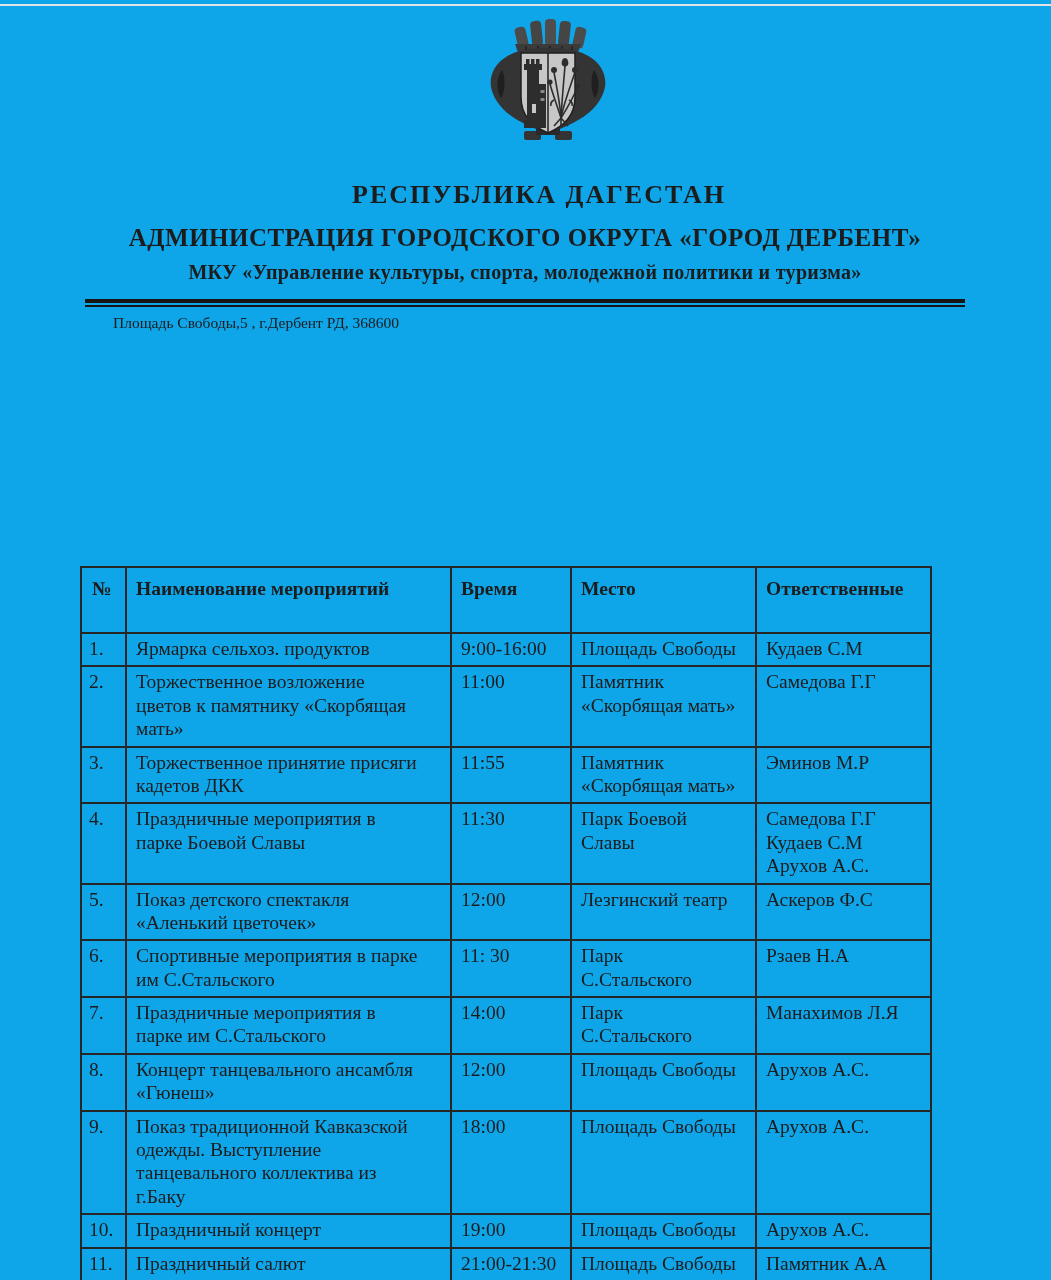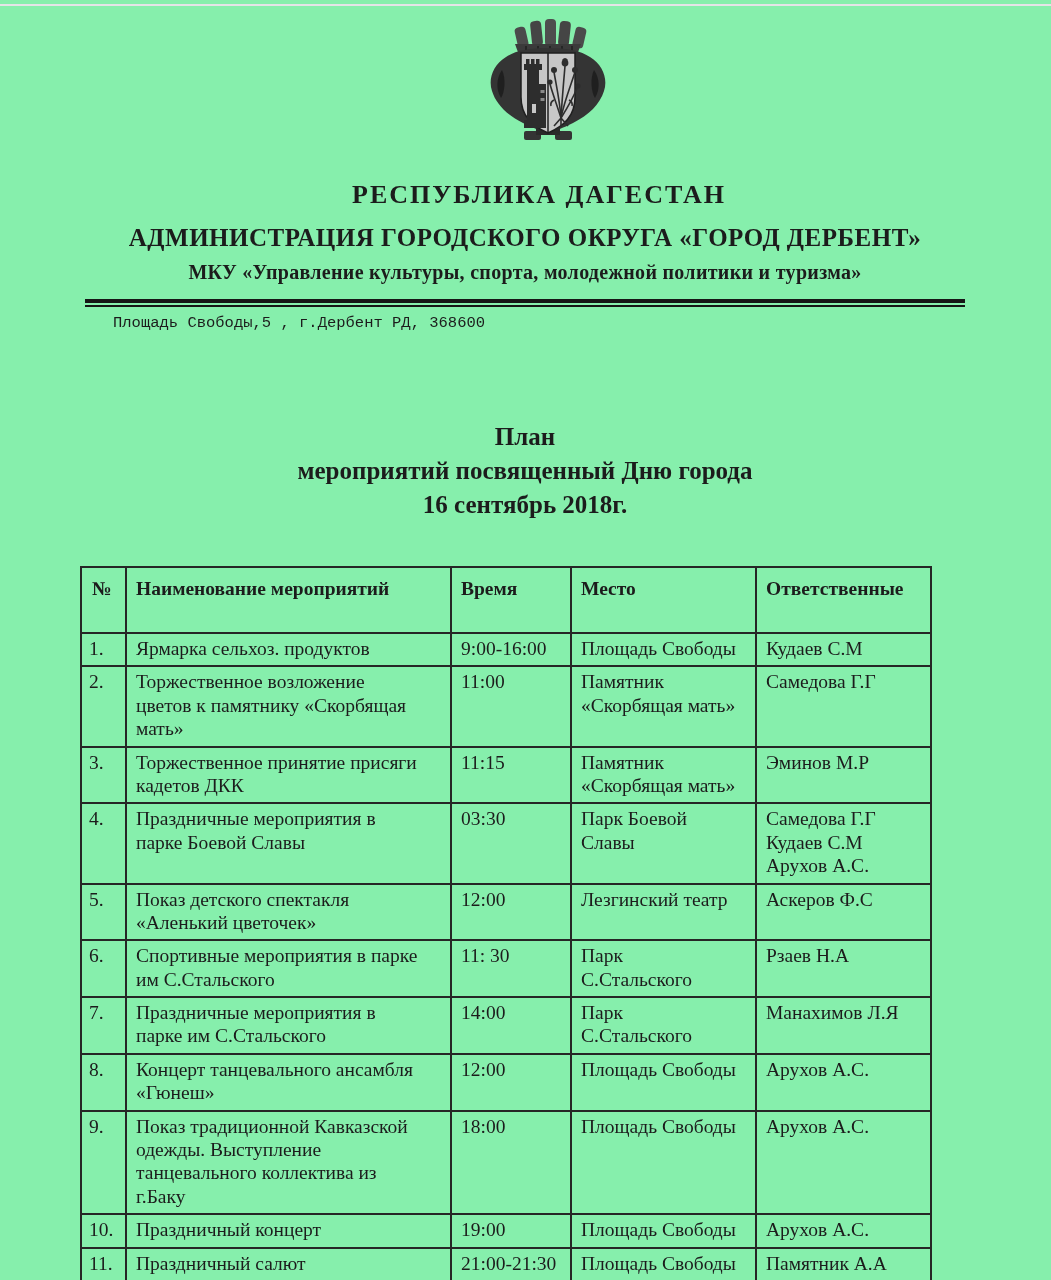--- a/index.html
+++ b/index.html
@@ -1,19 +1,19 @@
 <!DOCTYPE html>
 <html><head>
 <meta charset="utf-8">
 <style>
   html,body { margin:0; padding:0; background:#ffffff; }
   .page {
     position:relative;
     width:1051px; height:1280px;
-    background:#86efac;
+    background:#0ea5e9;
     font-family:"Liberation Serif","DejaVu Serif",serif;
     color:#1c1c1c;
     overflow:hidden;
   }
   .scan-topline {
     position:absolute; top:4px; left:0; width:1051px; height:2px;
     background:#e4e4e7;
   }
   .emblem {
     position:absolute; top:12px; left:488px; width:120px; height:134px;
@@ -23,21 +23,21 @@
   .lh-admin    { top:224px; font-size:25px; letter-spacing:0.5px; }
   .lh-dept     { top:261px; font-size:20px; letter-spacing:0.3px; }
   .rule { position:absolute; top:299px; left:85px; width:880px; }
   .rule-thick { height:4px; background:#161616; }
   .rule-thin  { height:2px; background:#161616; margin-top:2px; }
   .address-row {
     position:absolute; top:314px; left:85px; width:880px;
     display:flex; justify-content:space-between; align-items:flex-start;
     font-size:15.5px;
   }
-  .address-left { margin-left:28px;font-family:Liberation Mono, monospace; }
+  .address-left { margin-left:28px; }
   .doc-title {
     position:absolute; top:420px; left:85px; width:880px;
     text-align:center; font-weight:bold; font-size:25px; line-height:34px;
   }
   table.events {
     position:absolute; top:566px; left:80px;
     border-collapse:collapse;
     font-size:19.5px; line-height:1.2;
     table-layout:fixed;
   }
@@ -135,25 +135,20 @@
 
   <div class="rule">
     <div class="rule-thick"></div>
     <div class="rule-thin"></div>
   </div>
 
   <div class="address-row">
     <span class="address-left">Площадь Свободы,5 , г.Дербент РД, 368600</span>
   </div>
 
-  <div class="doc-title">
-    <div>План</div>
-    <div>мероприятий посвященный Дню города</div>
-    <div>16 сентябрь 2018г.</div>
-  </div>
 
   <table class="events">
     <colgroup>
       <col class="col-num">
         <col class="col-name">
         <col class="col-time">
         <col class="col-place">
         <col class="col-resp">
     </colgroup>
     <thead>
@@ -180,30 +175,30 @@
 мать»</td>
         <td>11:00</td>
         <td>Памятник
 «Скорбящая мать»</td>
         <td>Самедова Г.Г</td>
       </tr>
       <tr>
         <td class="c-num">3.</td>
         <td>Торжественное принятие присяги
 кадетов ДКК</td>
-        <td>11:15</td>
+        <td>11:55</td>
         <td>Памятник
 «Скорбящая мать»</td>
         <td>Эминов М.Р</td>
       </tr>
       <tr>
         <td class="c-num">4.</td>
         <td>Праздничные мероприятия в
 парке Боевой Славы</td>
-        <td>03:30</td>
+        <td>11:30</td>
         <td>Парк Боевой
 Славы</td>
         <td>Самедова Г.Г
 Кудаев С.М
 Арухов А.С.</td>
       </tr>
       <tr>
         <td class="c-num">5.</td>
         <td>Показ детского спектакля
 «Аленький цветочек»</td>

